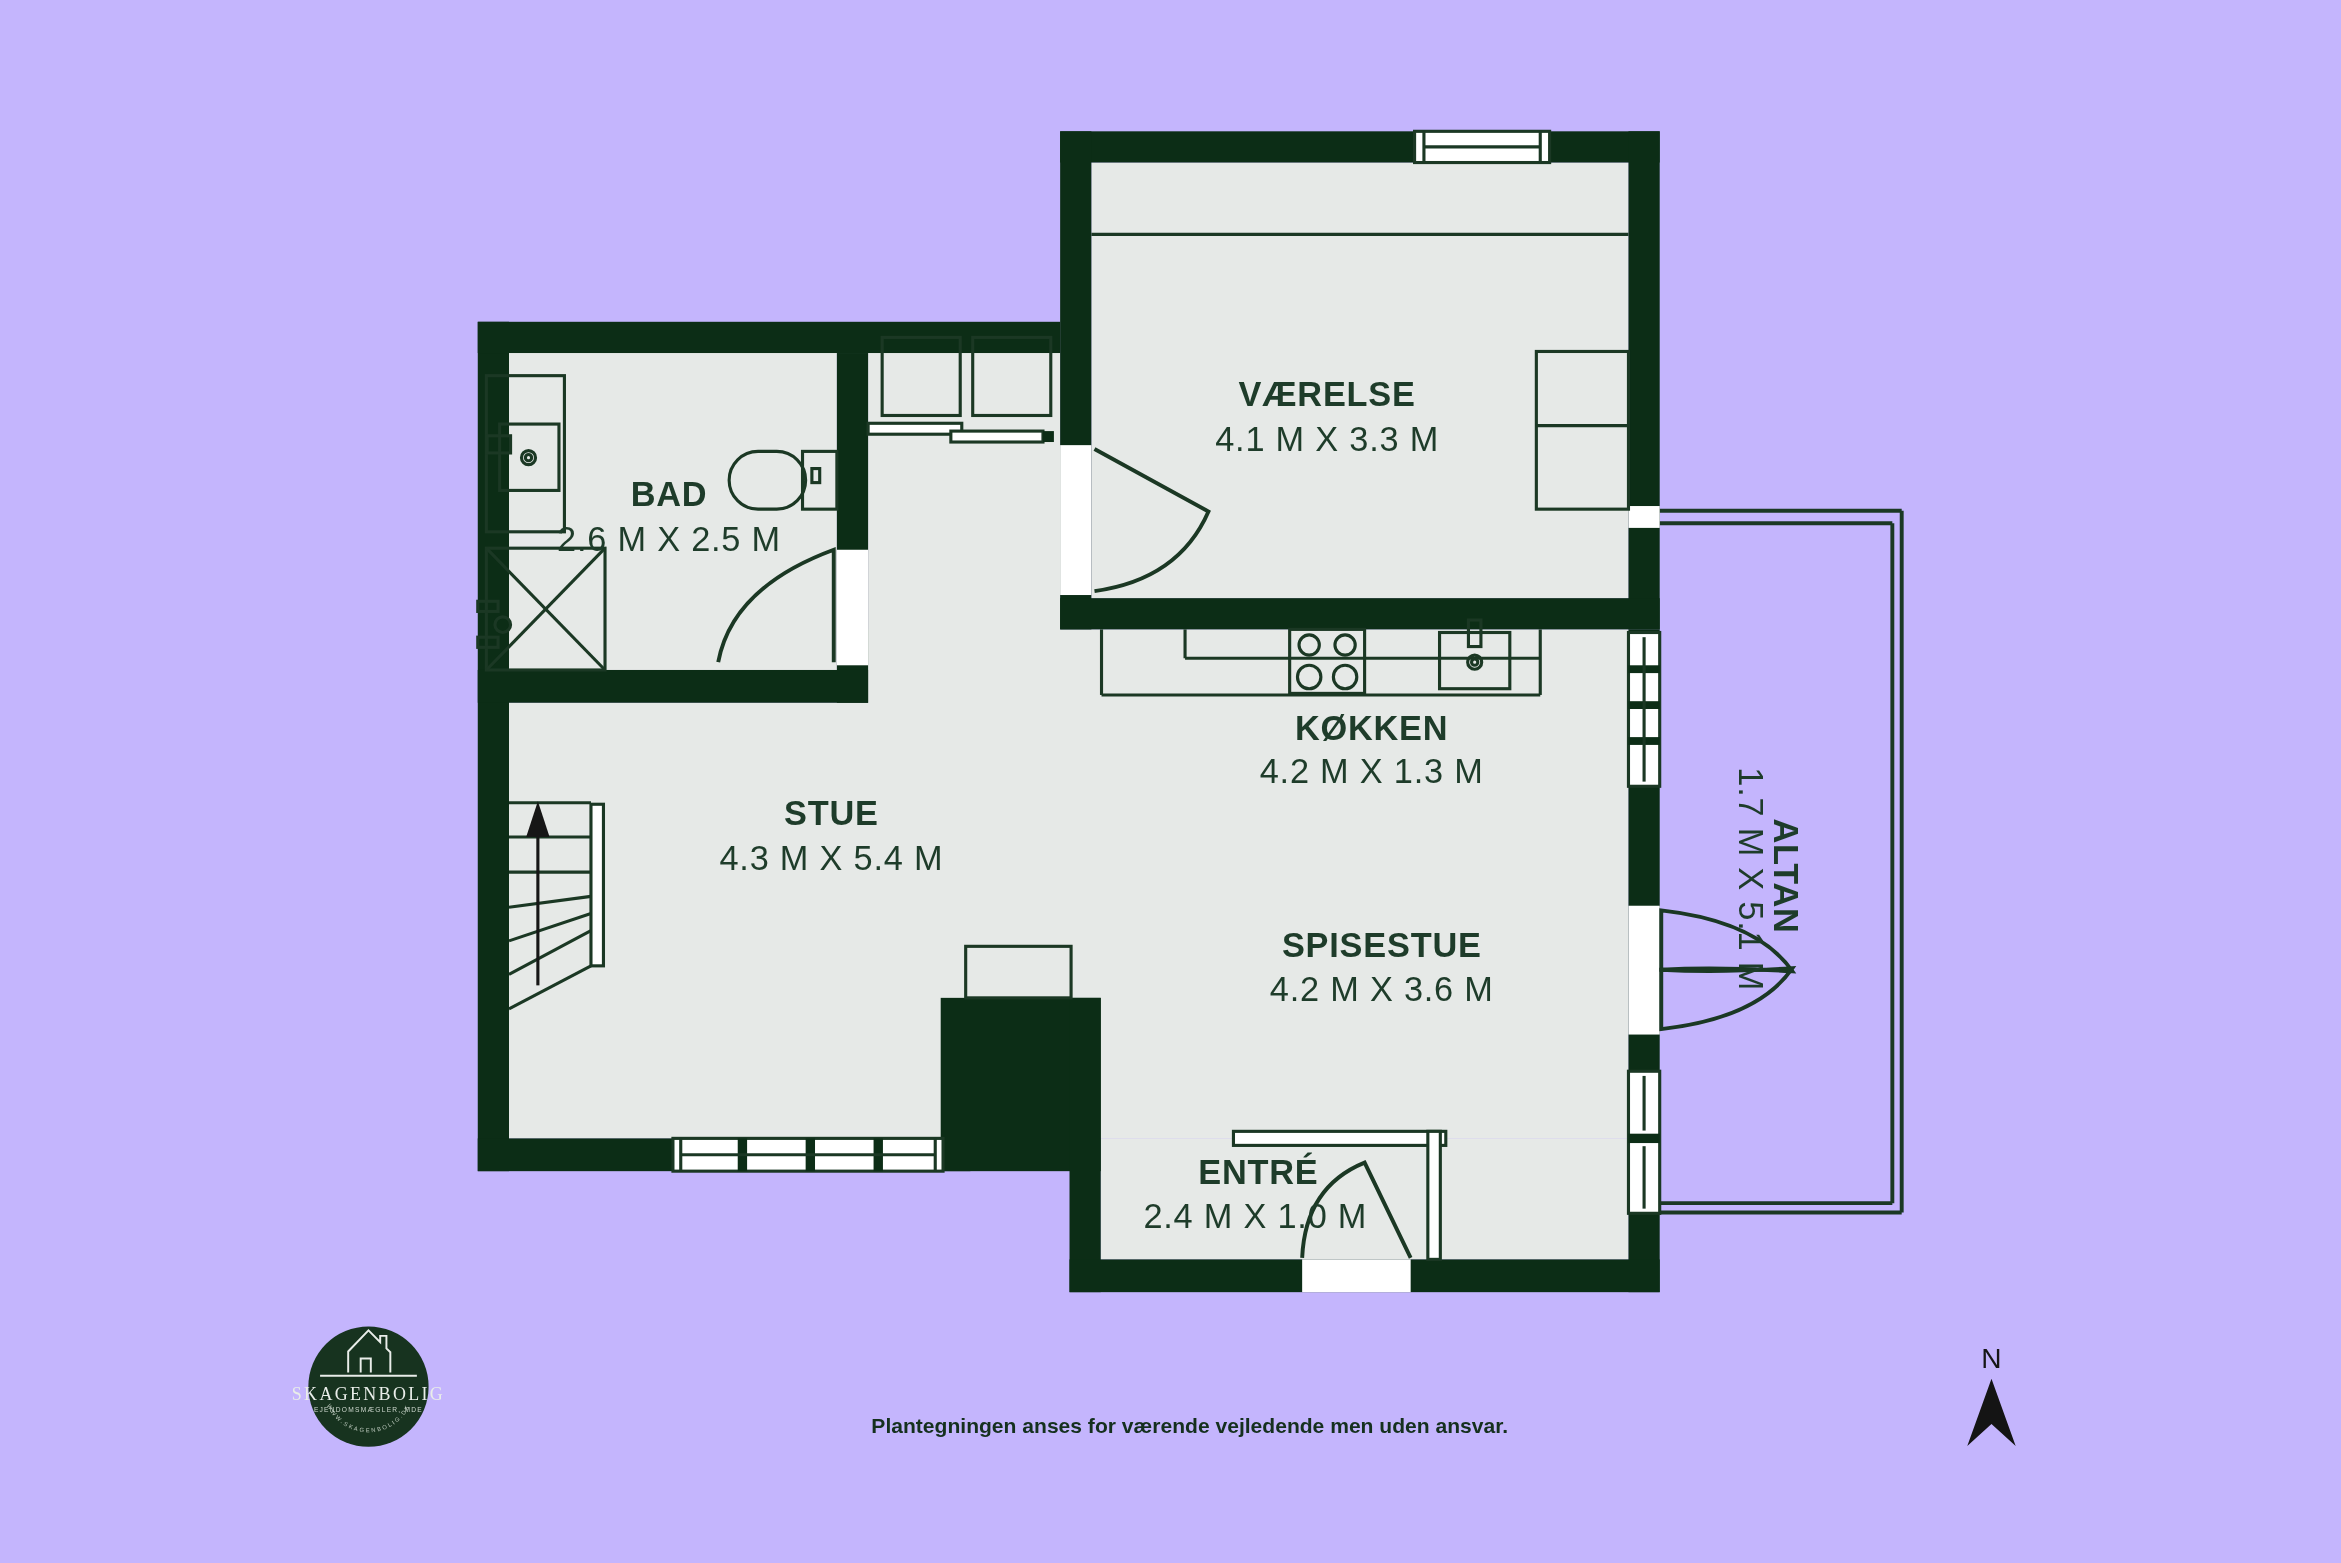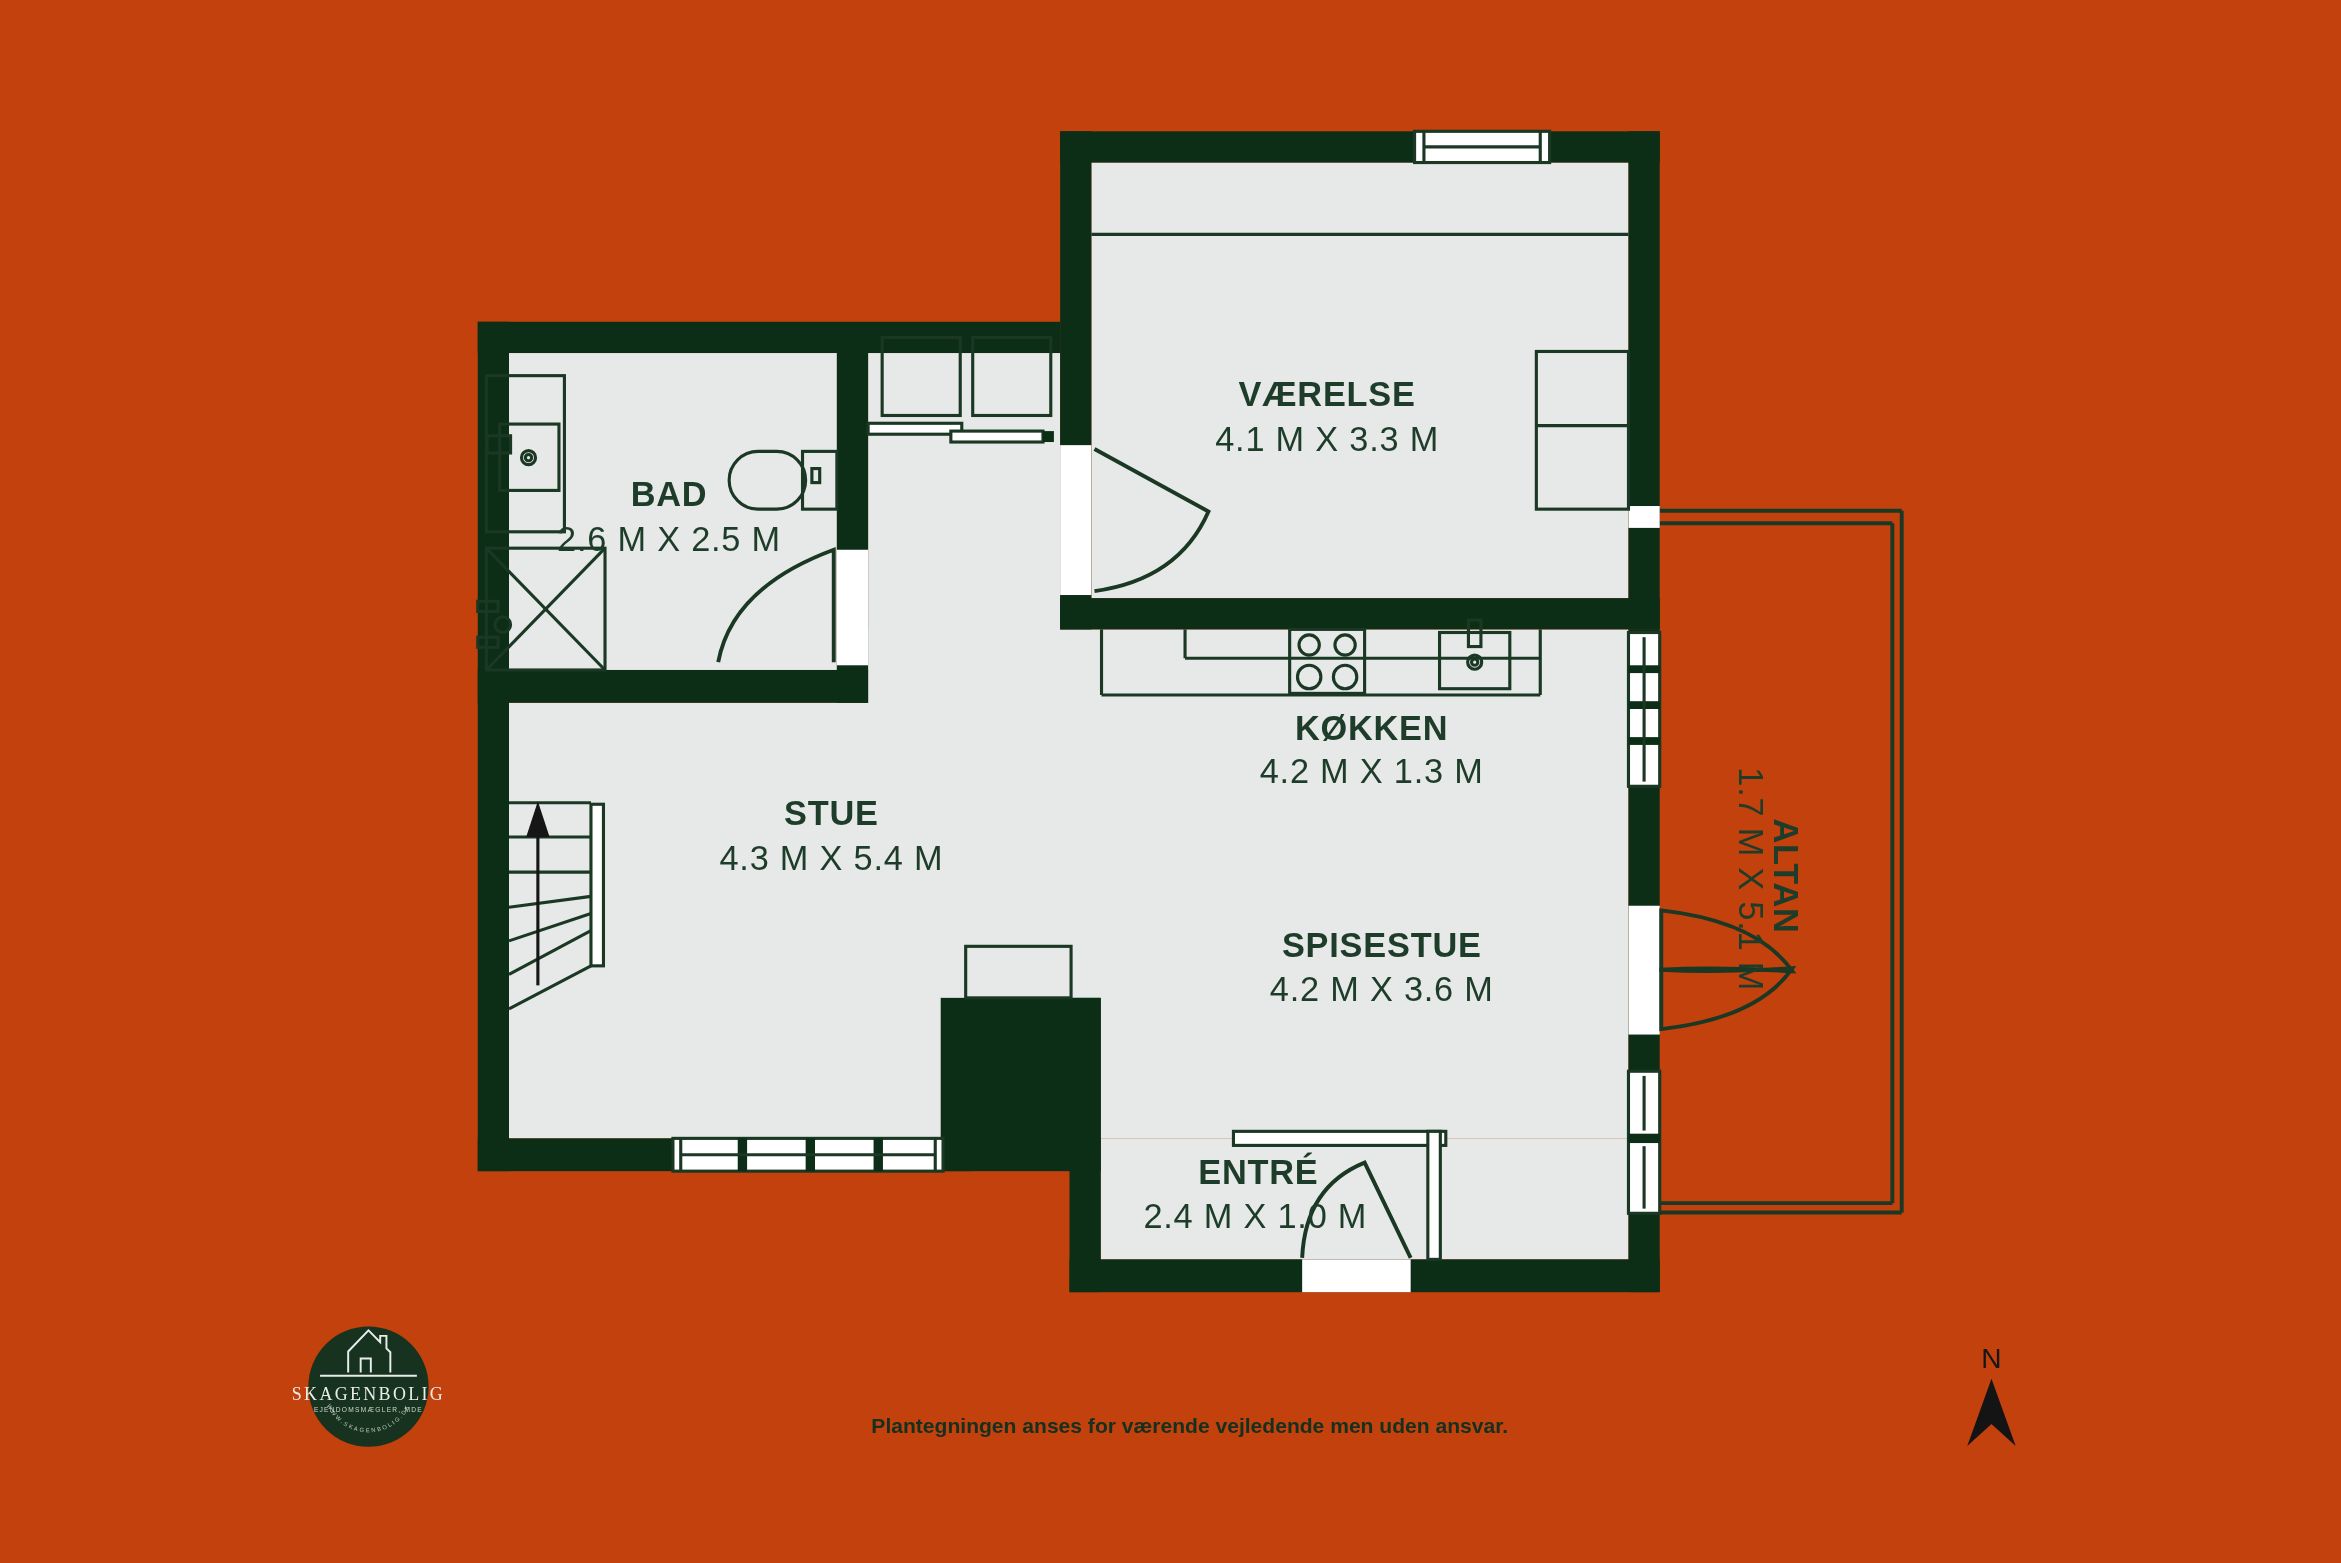--- a/index.html
+++ b/index.html
@@ -1,16 +1,16 @@
 <!DOCTYPE html>
 <html style="--wall: #0c2d16; --floor: #e6e9e7; --line: #1b3824; --label: #1e3c2a; --disclaimer: #15301e; --logo: #17331f; --background: #ffffff;font-size:12.5px"><head>
 <meta charset="utf-8">
 <style>
   html,body{margin:0;padding:0;background:#ffffff;}
-  .page{position:relative;width:2342px;height:1564px;background:#c2410c;overflow:hidden;text-align:center;}
+  .page{position:relative;width:2342px;height:1564px;background:#c4b5fd;overflow:hidden;text-align:center;}
   svg{display:block;}
   text{font-family:"Liberation Sans",sans-serif;}
   .room-name{font-size:44px;font-weight:600;fill:var(--label);text-anchor:middle;letter-spacing:1px;}
   .room-dims{font-size:44px;font-weight:500;fill:var(--label);text-anchor:middle;letter-spacing:1px;}
   .disclaimer{font-size:27px;font-weight:700;fill:var(--disclaimer);text-anchor:middle;}
   .north-n{font-size:36px;font-weight:500;fill:#161616;text-anchor:middle;}
   .logo-main{font-family:"Liberation Serif",serif;font-size:23px;letter-spacing:3px;fill:#e9ede9;text-anchor:middle;}
   .logo-sub{font-size:8.5px;letter-spacing:1.6px;fill:#cfd9d0;text-anchor:middle;}
   .logo-web{font-size:7.5px;letter-spacing:2.5px;fill:#b9c6ba;}
   .ln{stroke:var(--line);stroke-width:4;fill:none;}

